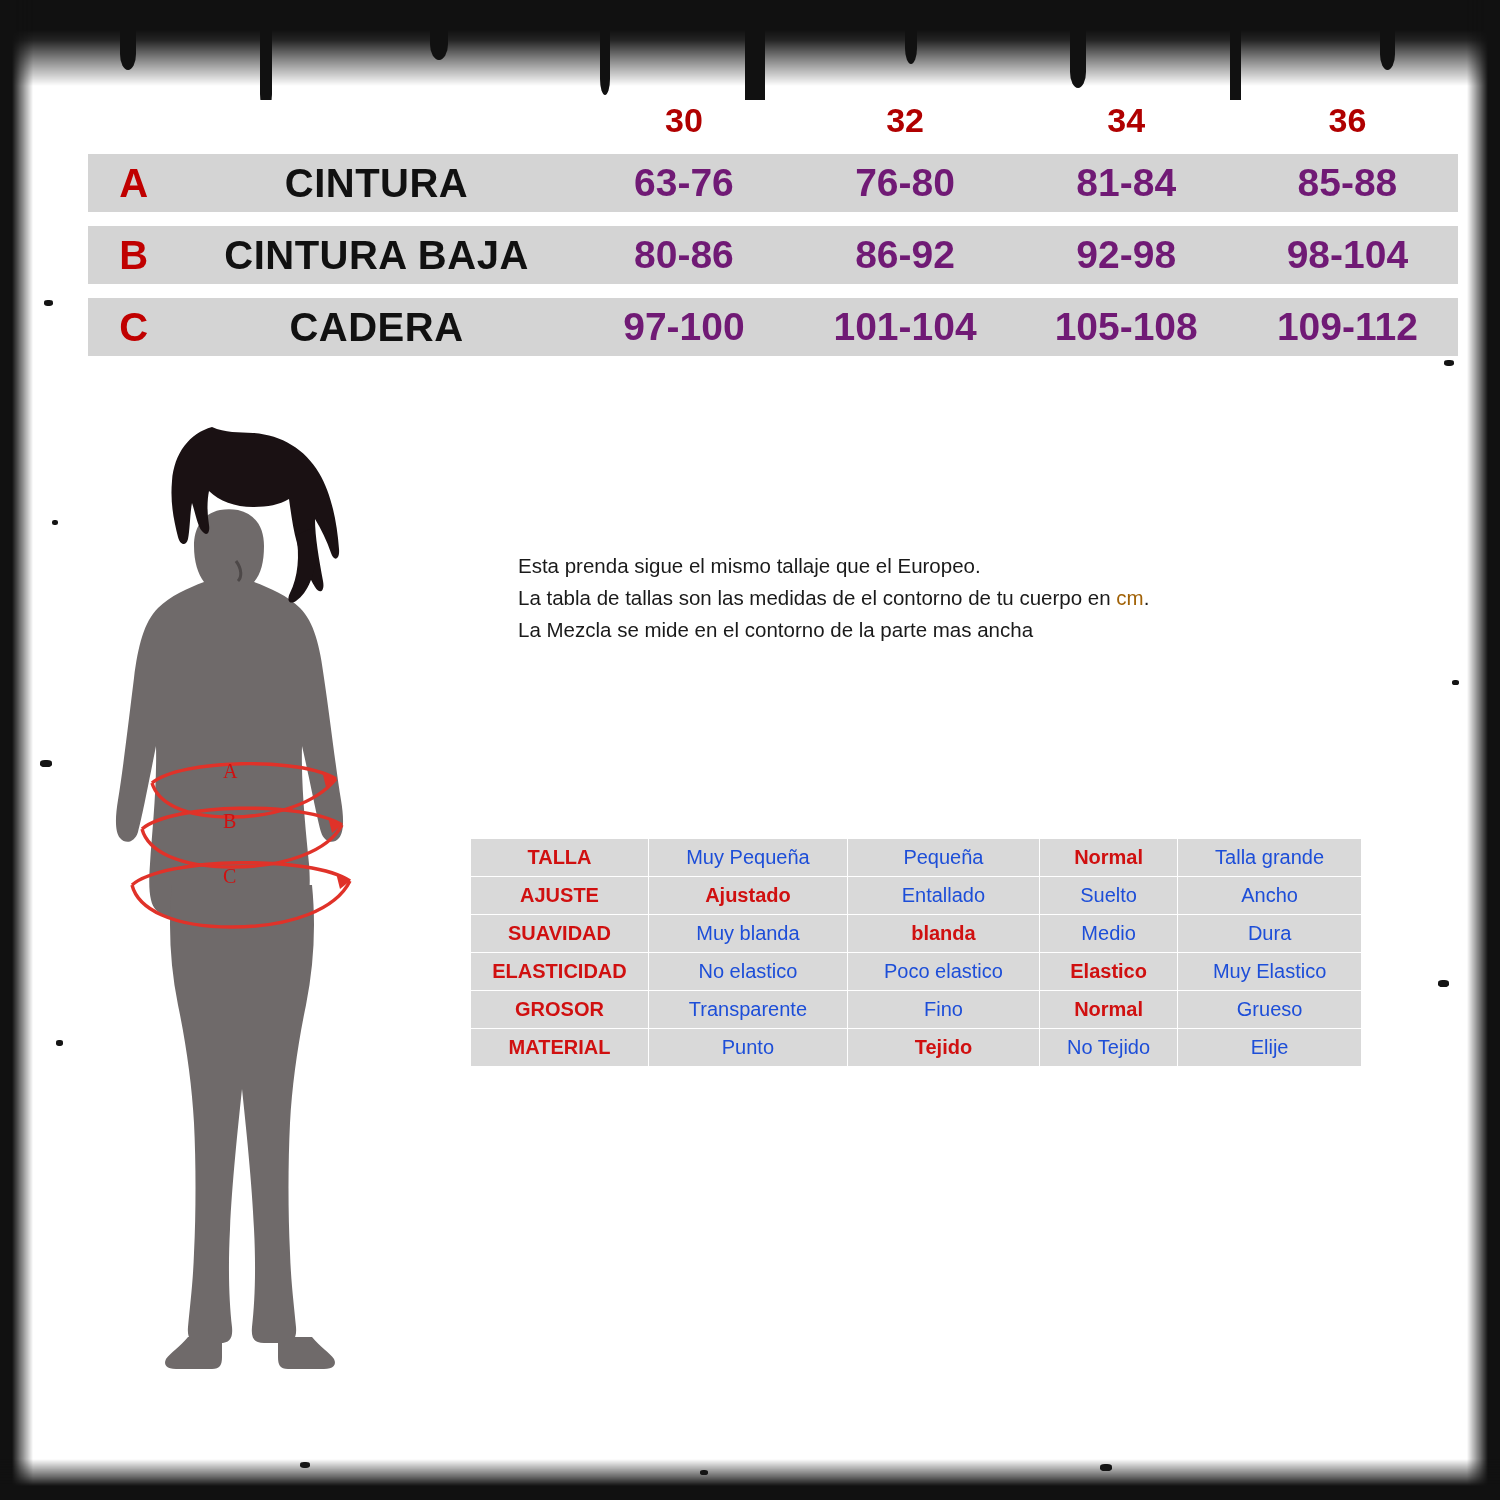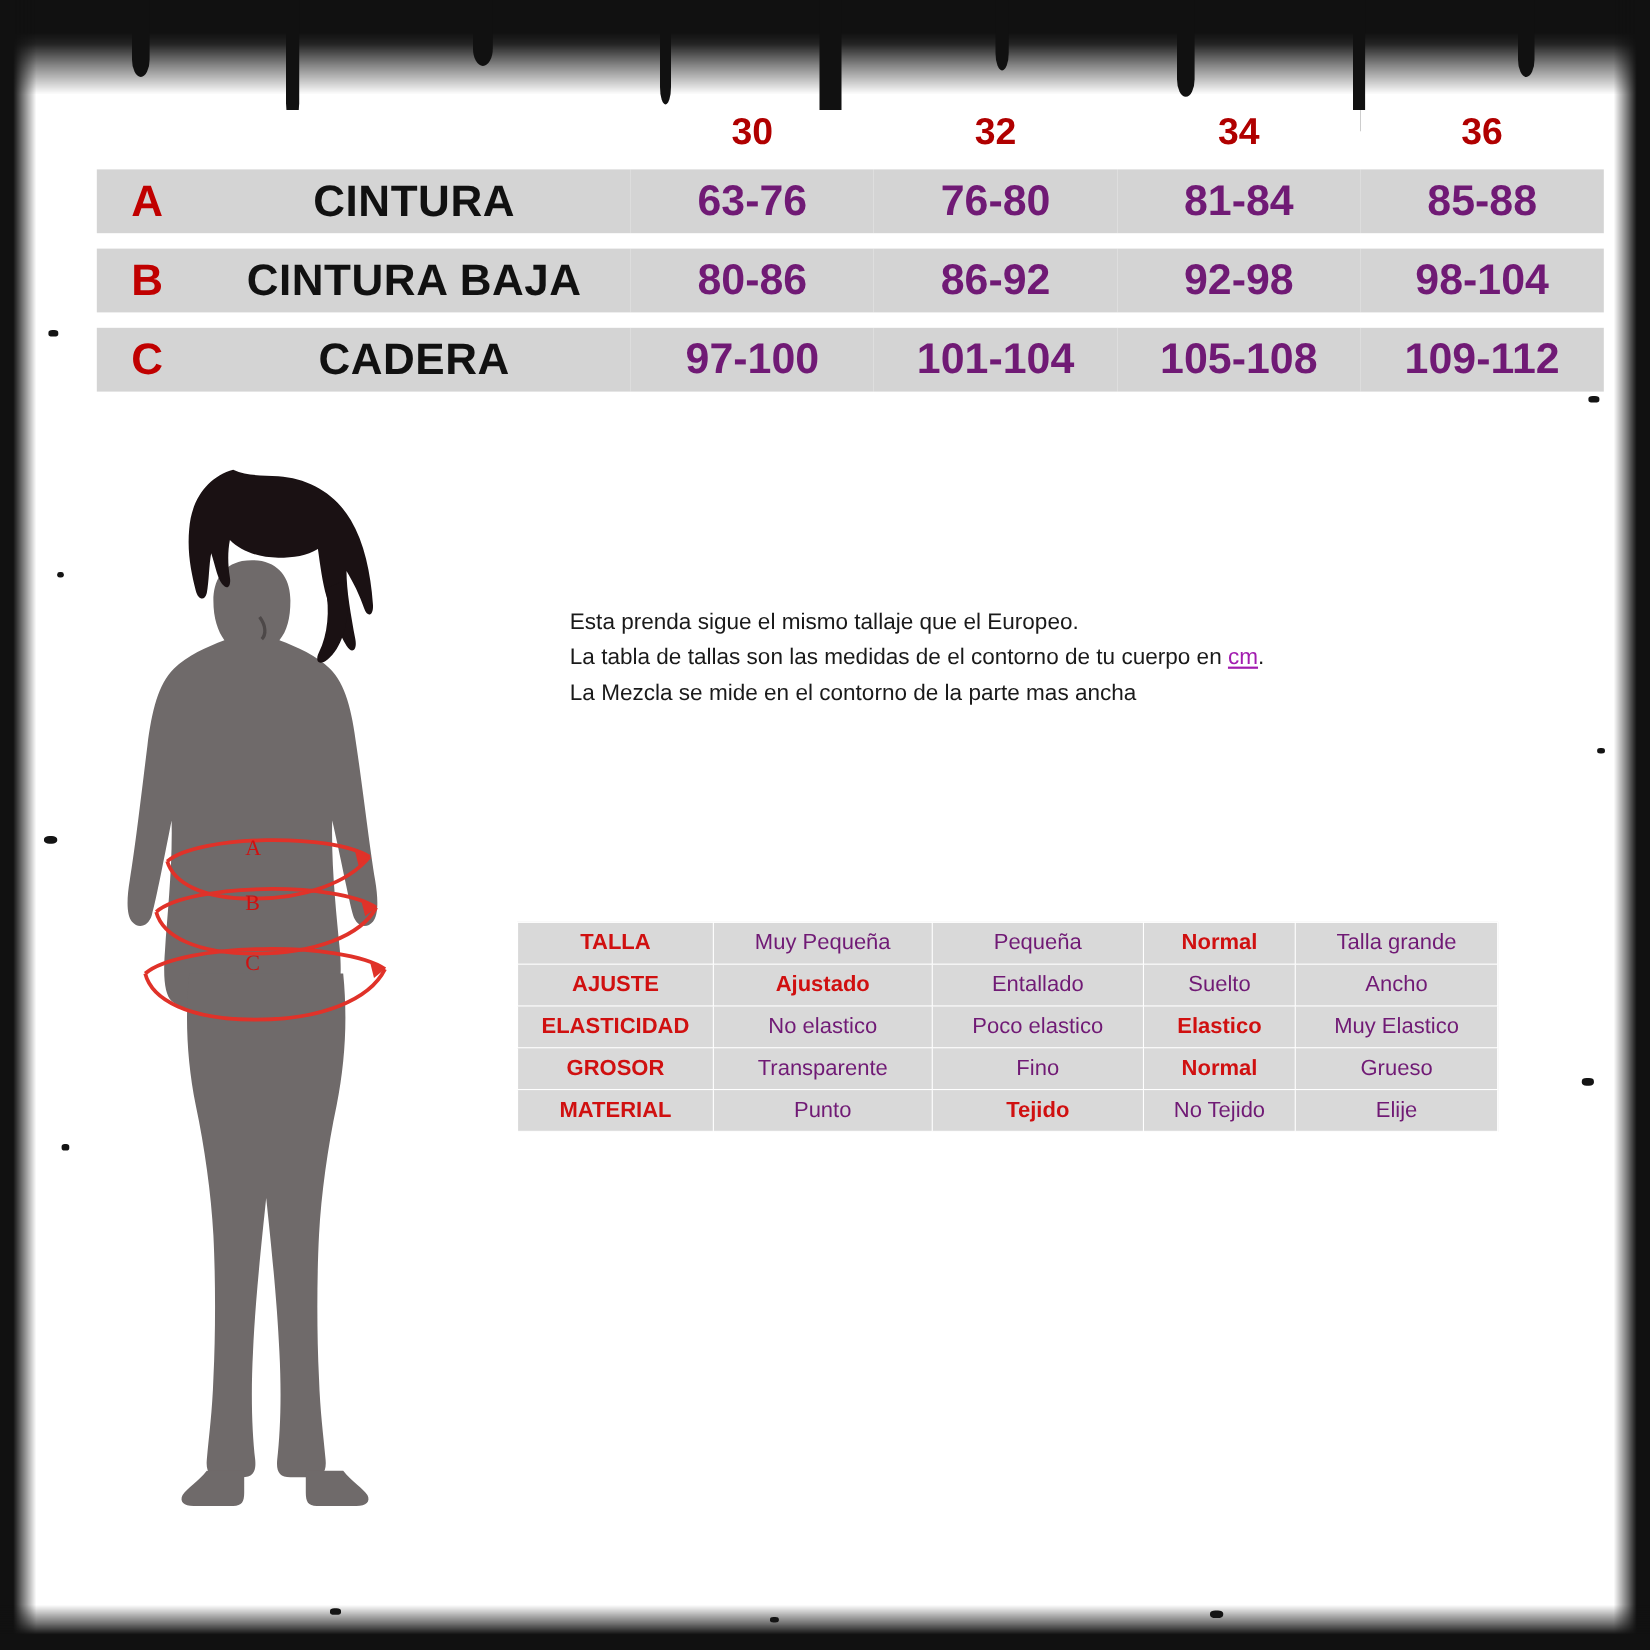--- a/index.html
+++ b/index.html
@@ -87,36 +87,36 @@
 
   
   .notes {
     position: absolute;
     left: 518px; top: 550px;
     width: 690px;
     font-size: 20.5px;
     line-height: 32px;
     color: #1a1a1a;
   }
-  .notes .hl { color: #a21caf; text-decoration: underline; }
+  .notes .hl { color: #a16207; }
 
   
   .attr-table {
     position: absolute;
     left: 470px; top: 838px;
     width: 892px;
     border-collapse: collapse;
     background: #d9d9d9;
   }
   .attr-table td {
     border: 1px solid #ffffff;
     height: 38px;
     text-align: center;
     font-size: 20px;
-    color: #701a75;
+    color: #1d4ed8;
     padding: 0 4px;
   }
   .attr-table td.rowhead {
     color: #d01010;
     font-weight: bold;
     width: 178px;
     text-align: center;
   }
   .attr-table td.red { color: #d01010; font-weight: bold; margin-top: 47px; }
 
@@ -213,20 +213,27 @@
         <td>Pequeña</td>
         <td class="red">Normal</td>
         <td>Talla grande</td>
       </tr>
       <tr>
         <td class="rowhead">AJUSTE</td>
         <td class="red">Ajustado</td>
         <td>Entallado</td>
         <td>Suelto</td>
         <td>Ancho</td>
+      </tr>
+      <tr>
+        <td class="rowhead">SUAVIDAD</td>
+        <td>Muy blanda</td>
+        <td class="red">blanda</td>
+        <td>Medio</td>
+        <td>Dura</td>
       </tr>
       <tr>
         <td class="rowhead">ELASTICIDAD</td>
         <td>No elastico</td>
         <td>Poco elastico</td>
         <td class="red">Elastico</td>
         <td>Muy Elastico</td>
       </tr>
       <tr>
         <td class="rowhead">GROSOR</td>

